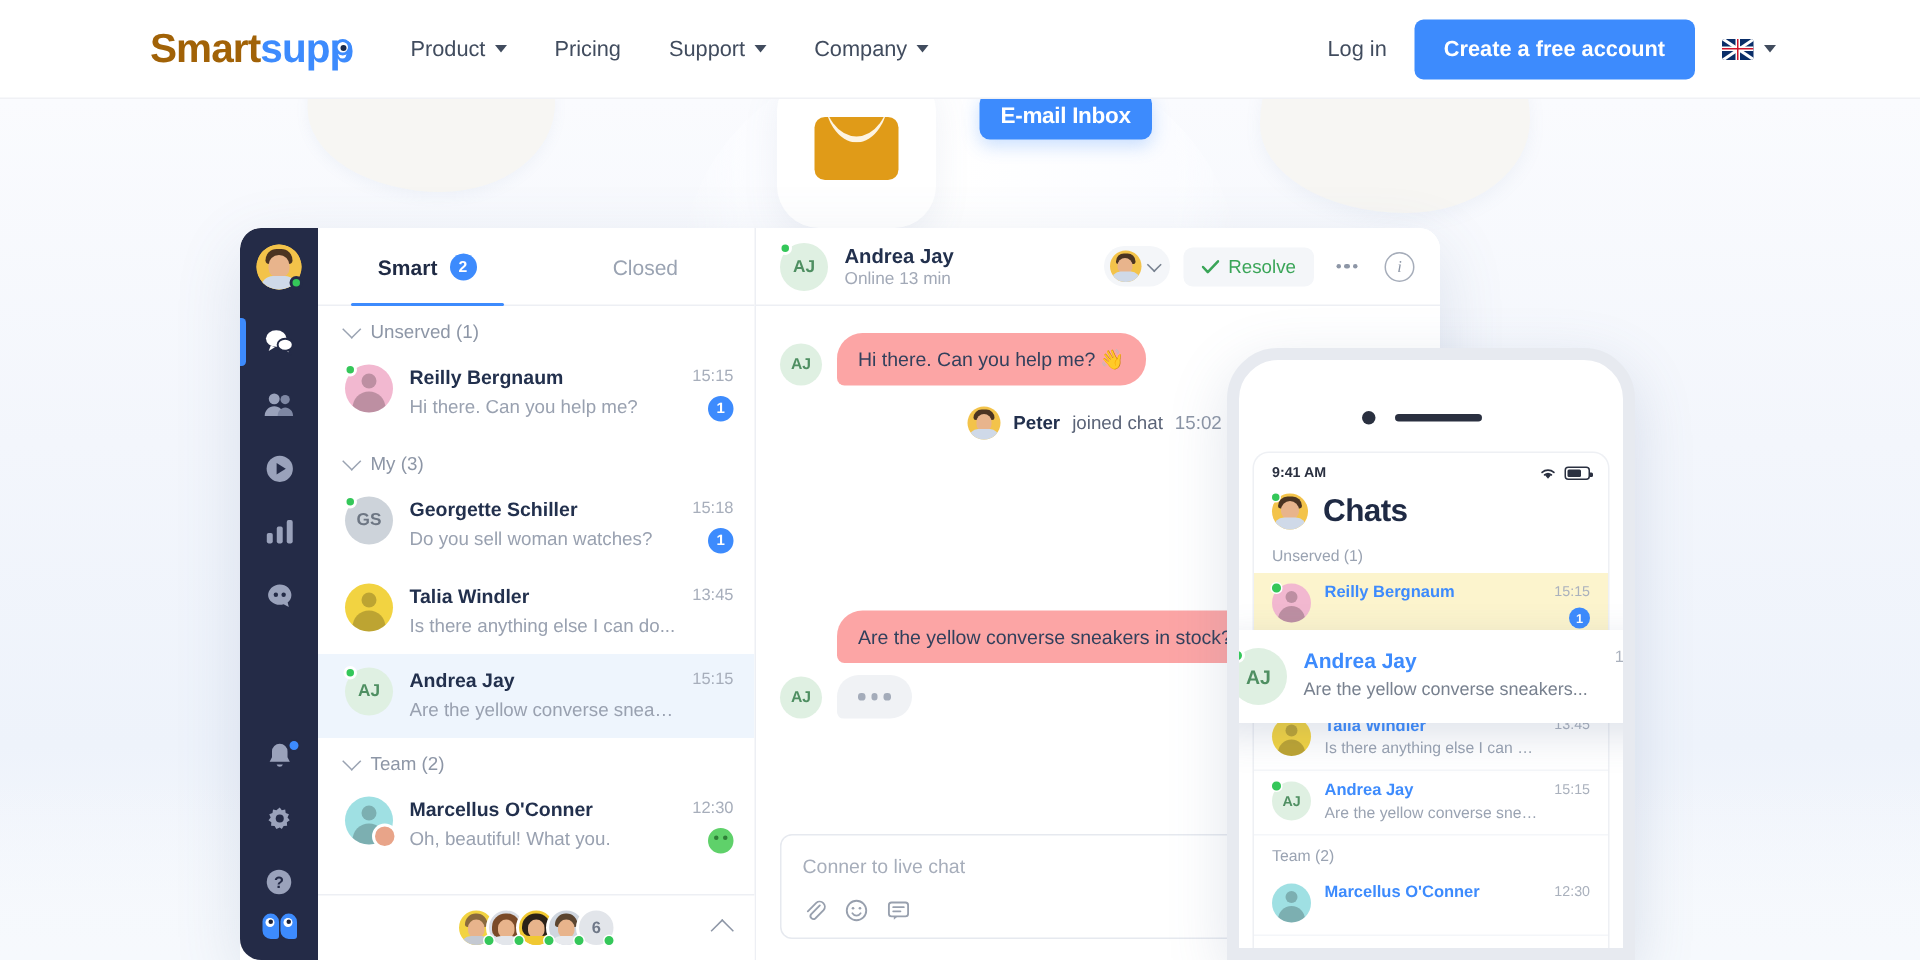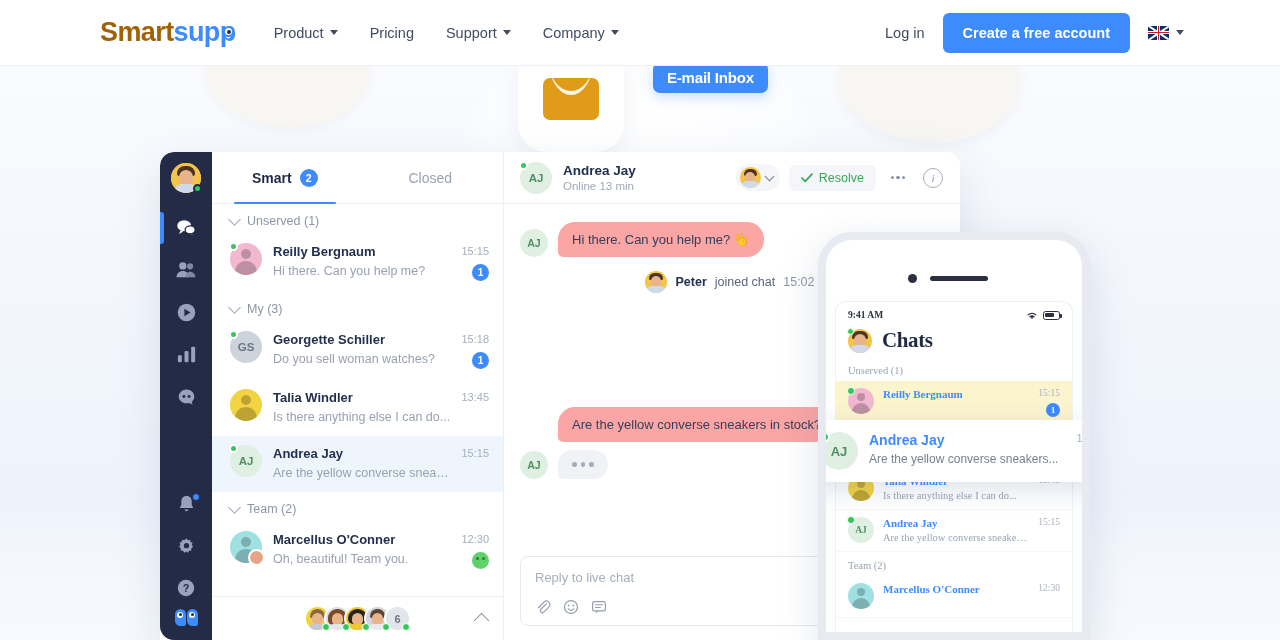--- a/index.html
+++ b/index.html
@@ -354,21 +354,20 @@
   .ph-top { height: 44px; display: flex; align-items: center; justify-content: center;
     position: relative; }
   .ph-cam { width: 9px; height: 9px; border-radius: 50%; background: #2a3040;
     position: absolute; left: 82px; top: 34px; }
   .ph-spk { width: 58px; height: 5px; border-radius: 3px; background: #2a3040;
     position: absolute; left: 104px; top: 36px; }
   .ph-screen {
     position: absolute; left: 10px; top: 62px; right: 10px; bottom: 0;
     background: #fff; border-radius: 10px 10px 0 0; overflow: hidden;
     box-shadow: 0 0 0 1px #eef0f4;
-    font-family: Liberation Serif, serif;
   }
   .ph-status { display: flex; align-items: center; padding: 8px 12px 2px 12px;
     font-size: 9.5px; color: #2a3040; font-weight: 600; }
   .ph-status .r { margin-left: auto; display: flex; align-items: center; gap: 5px; }
   .batt { width: 17px; height: 9px; border: 1.2px solid #2a3040; border-radius: 2.5px;
     position: relative; }
   .batt::after { content: ''; position: absolute; right: -3px; top: 2.5px; width: 1.6px;
     height: 3.5px; background: #2a3040; border-radius: 0 1px 1px 0; }
   .batt .fill { position: absolute; left: 1px; top: 1px; width: 9px; height: 4.6px;
     background: #2a3040; border-radius: 1px; }
@@ -637,21 +636,21 @@
         <span class="chev"></span>
         <span>Team (2)</span>
       </div>
       <div class="conv">
         <div class="av" style="background:#9fe0e3">
           <span class="silho"></span>
           <span style="position:absolute;right:-3px;bottom:-3px;width:17px;height:17px;border-radius:50%;background:#e8a489;border:2px solid #fff;"></span>
         </div>
         <div class="conv-body">
           <div class="conv-name">Marcellus O'Conner</div>
-          <div class="conv-msg">Oh, beautiful! Team you.</div>
+          <div class="conv-msg">Oh, beautiful! What you.</div>
         </div>
         <div class="conv-right">
           <span class="conv-time">12:30</span>
           <span class="badge-emo"></span>
         </div>
       </div>
     </div>
 
     <div class="agents-bar">
       <div class="agents">
@@ -769,21 +768,21 @@
         </div>
         <div class="typing">
             <i></i>
             <i></i>
             <i></i>
           </div>
       </div>
     </div>
 
     <div class="composer">
-      <div class="ph">Reply to live chat</div>
+      <div class="ph">Conner to live chat</div>
       <div class="comp-ico">
         <svg width="16" height="16" viewBox="0 0 18 18">
           <path d="M13 5.2L6.4 11.8a2.3 2.3 0 003.2 3.2l6.2-6.2a3.9 3.9 0 00-5.5-5.5L4 9.6" stroke="#98a0ae" stroke-width="1.4" fill="none" stroke-linecap="round"></path>
         </svg>
         <svg width="16" height="16" viewBox="0 0 18 18">
           <circle cx="9" cy="9" r="7.3" stroke="#98a0ae" stroke-width="1.4" fill="none"></circle>
           <circle cx="6.4" cy="7.3" r="1" fill="#98a0ae"></circle>
             <circle cx="11.6" cy="7.3" r="1" fill="#98a0ae"></circle>
           <path d="M5.9 11c.8 1.2 2 1.8 3.1 1.8s2.3-.6 3.1-1.8" stroke="#98a0ae" stroke-width="1.3" fill="none" stroke-linecap="round"></path>
         </svg>

